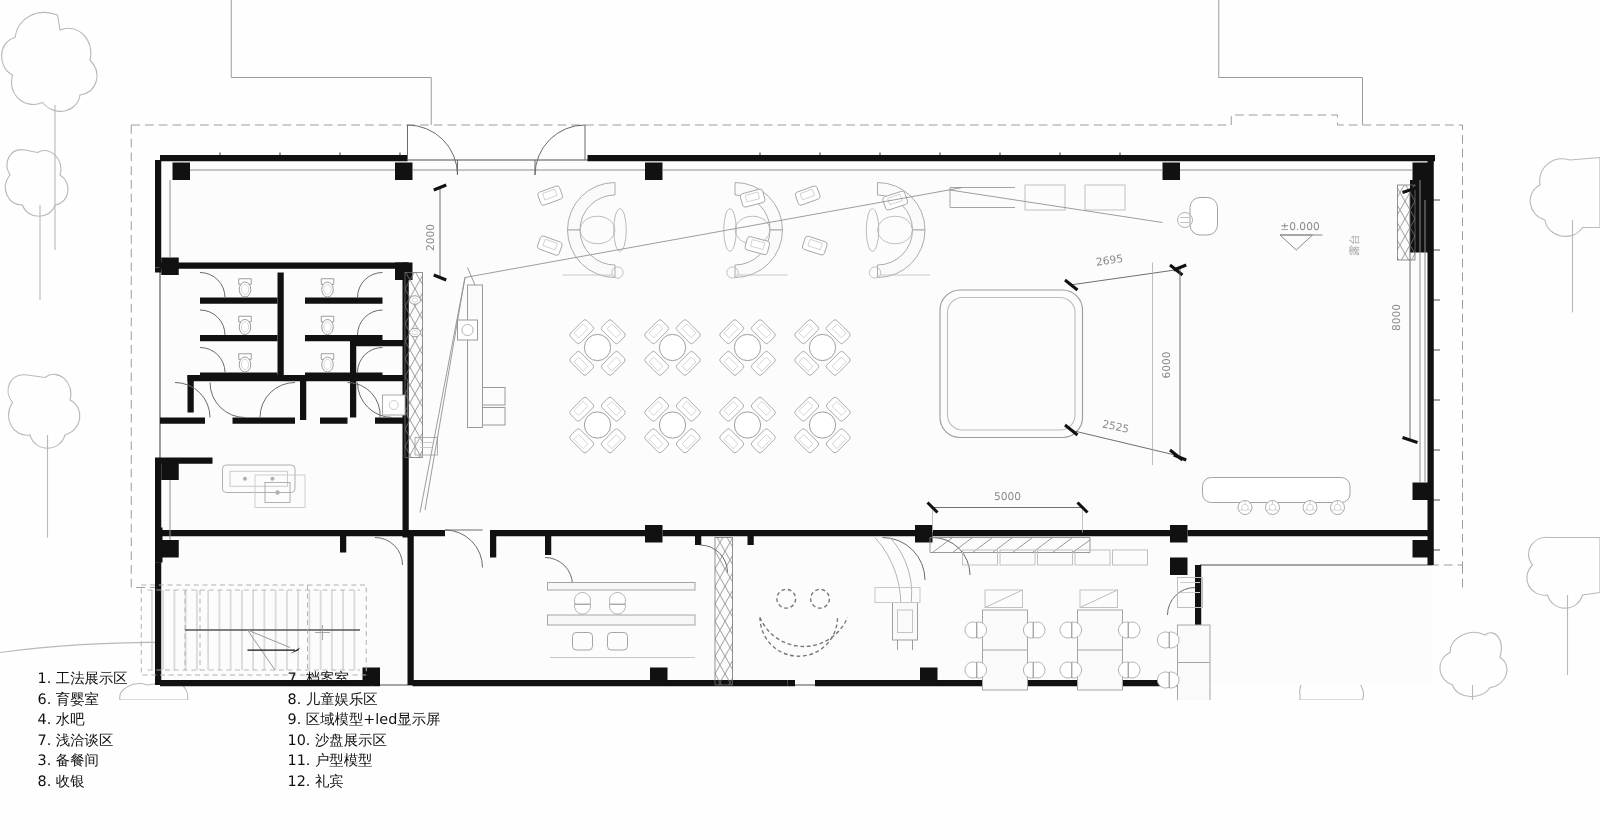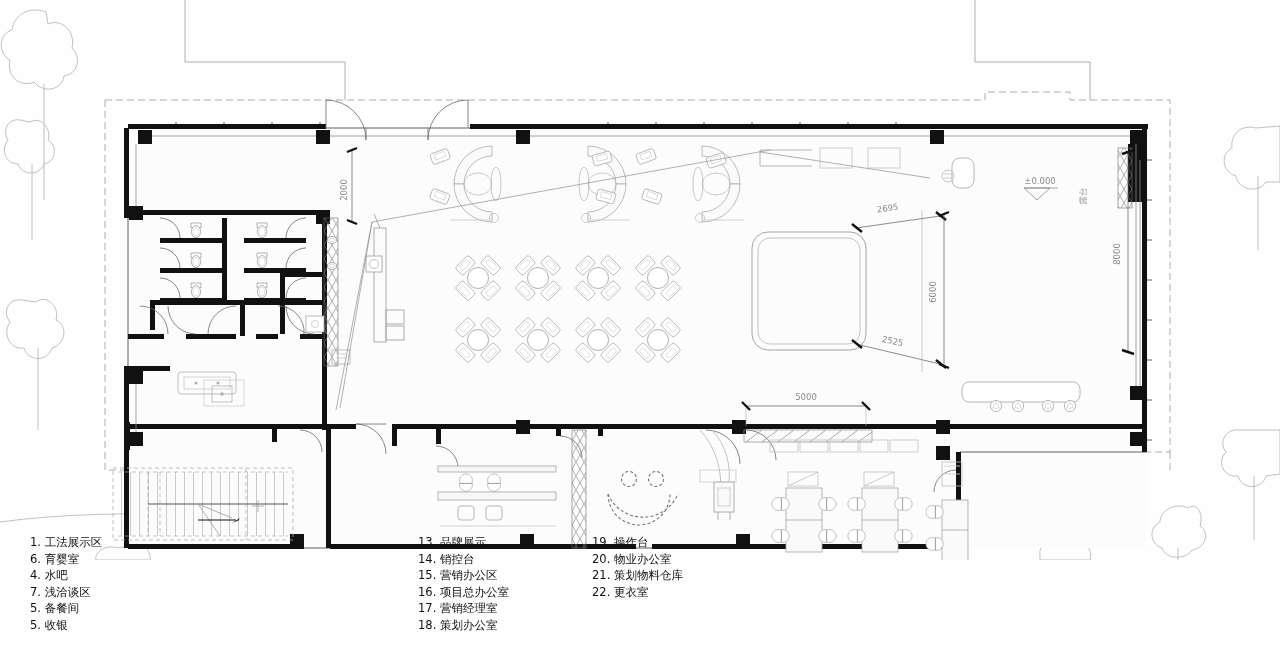--- a/index.html
+++ b/index.html
@@ -583,32 +583,26 @@
 
   </svg>
   </div>
 
   <div class="legend">
     <div class="legend-col c0">
       <div class="legend-item">1. 工法展示区</div>
       <div class="legend-item">6. 育婴室</div>
       <div class="legend-item">4. 水吧</div>
       <div class="legend-item">7. 浅洽谈区</div>
-      <div class="legend-item">5. 备餐间</div>
-      <div class="legend-item">5. 收银</div>
+      <div class="legend-item">3. 备餐间</div>
+      <div class="legend-item">8. 收银</div>
     </div>
-    <div class="legend-col c2">
-      <div class="legend-item">13. 品牌展示</div>
-      <div class="legend-item">14. 销控台</div>
-      <div class="legend-item">15. 营销办公区</div>
-      <div class="legend-item">16. 项目总办公室</div>
-      <div class="legend-item">17. 营销经理室</div>
-      <div class="legend-item">18. 策划办公室</div>
-    </div>
-    <div class="legend-col c3">
-      <div class="legend-item">19. 操作台</div>
-      <div class="legend-item">20. 物业办公室</div>
-      <div class="legend-item">21. 策划物料仓库</div>
-      <div class="legend-item">22. 更衣室</div>
+    <div class="legend-col c1">
+      <div class="legend-item">7. 档案室</div>
+      <div class="legend-item">8. 儿童娱乐区</div>
+      <div class="legend-item">9. 区域模型+led显示屏</div>
+      <div class="legend-item">10. 沙盘展示区</div>
+      <div class="legend-item">11. 户型模型</div>
+      <div class="legend-item">12. 礼宾</div>
     </div>
   </div>
 
 </div>
 
 </body></html>

